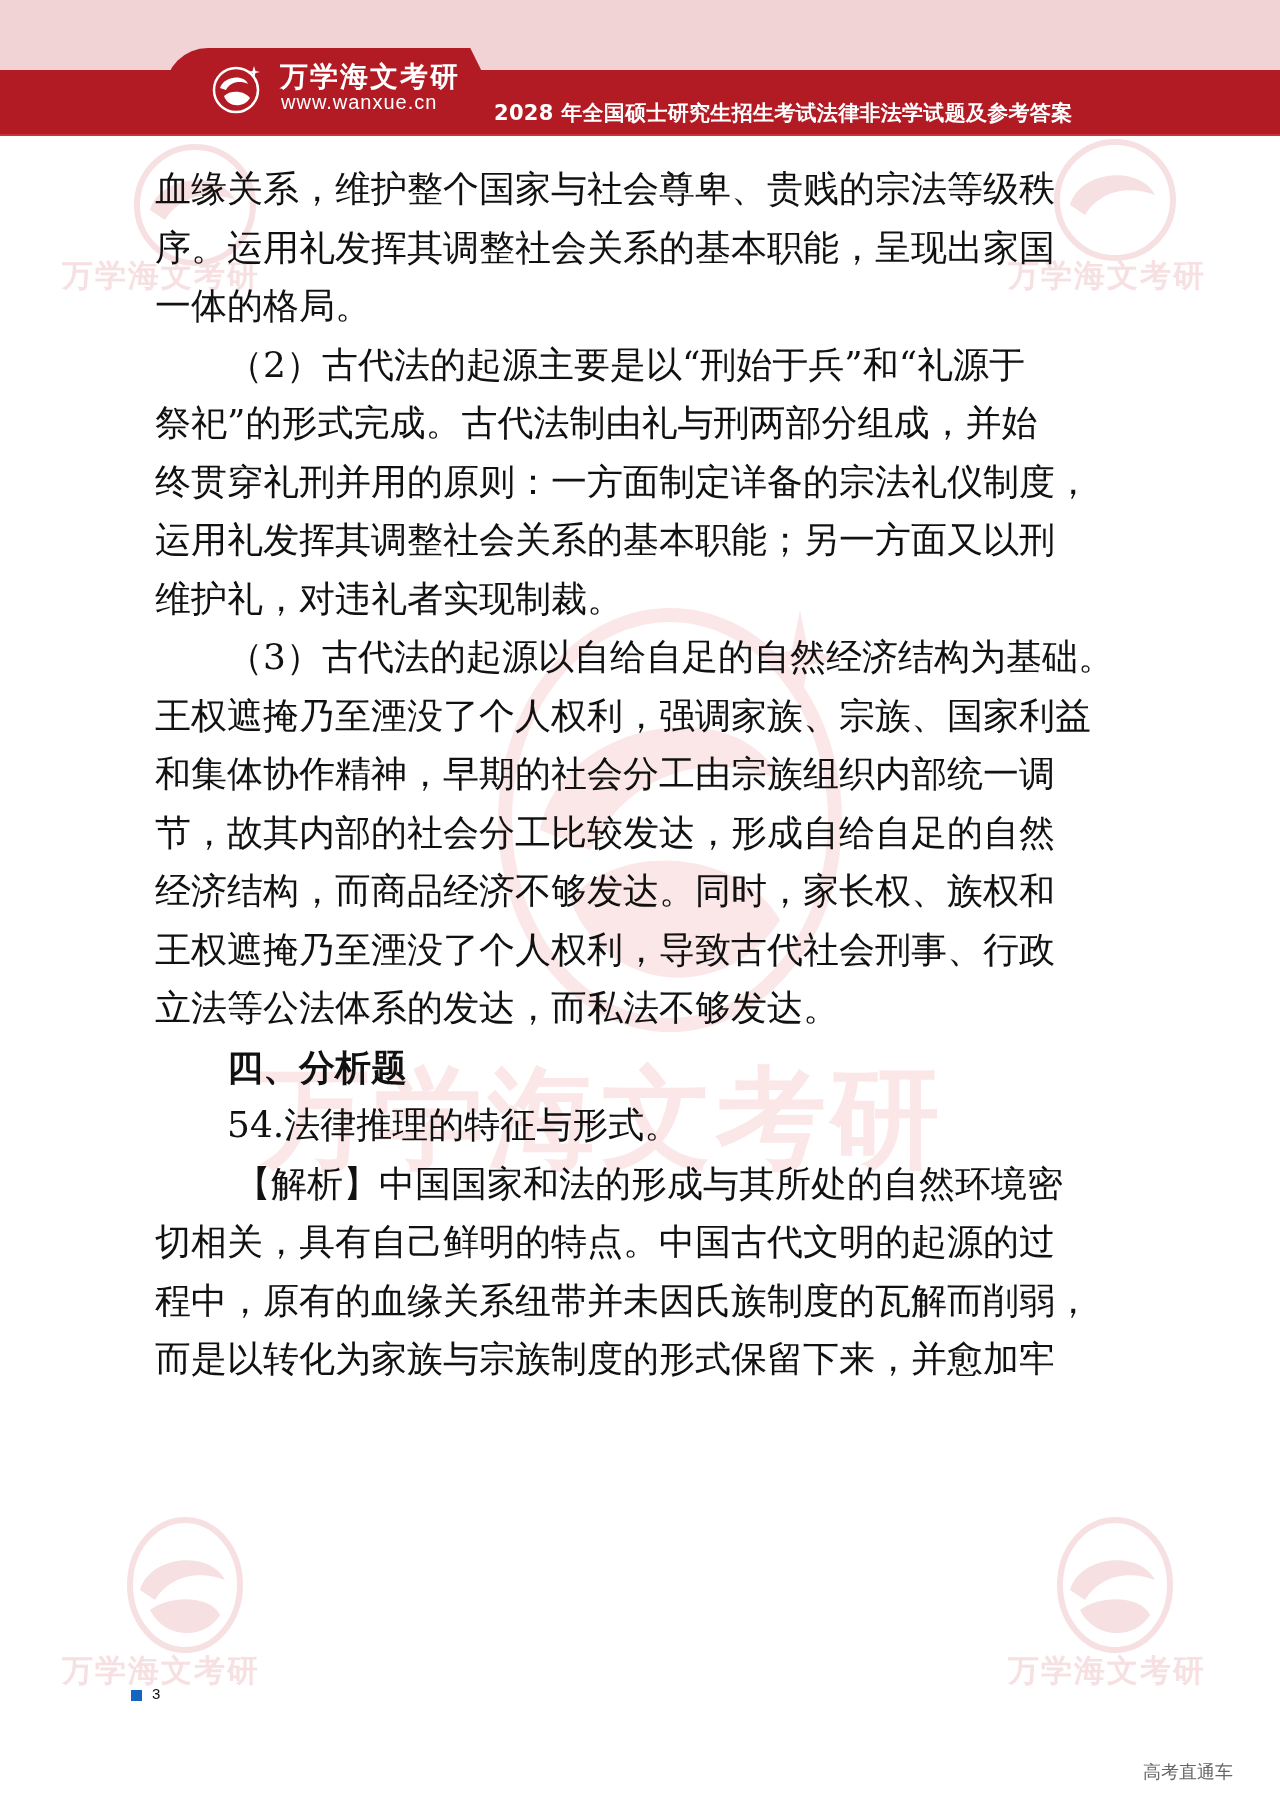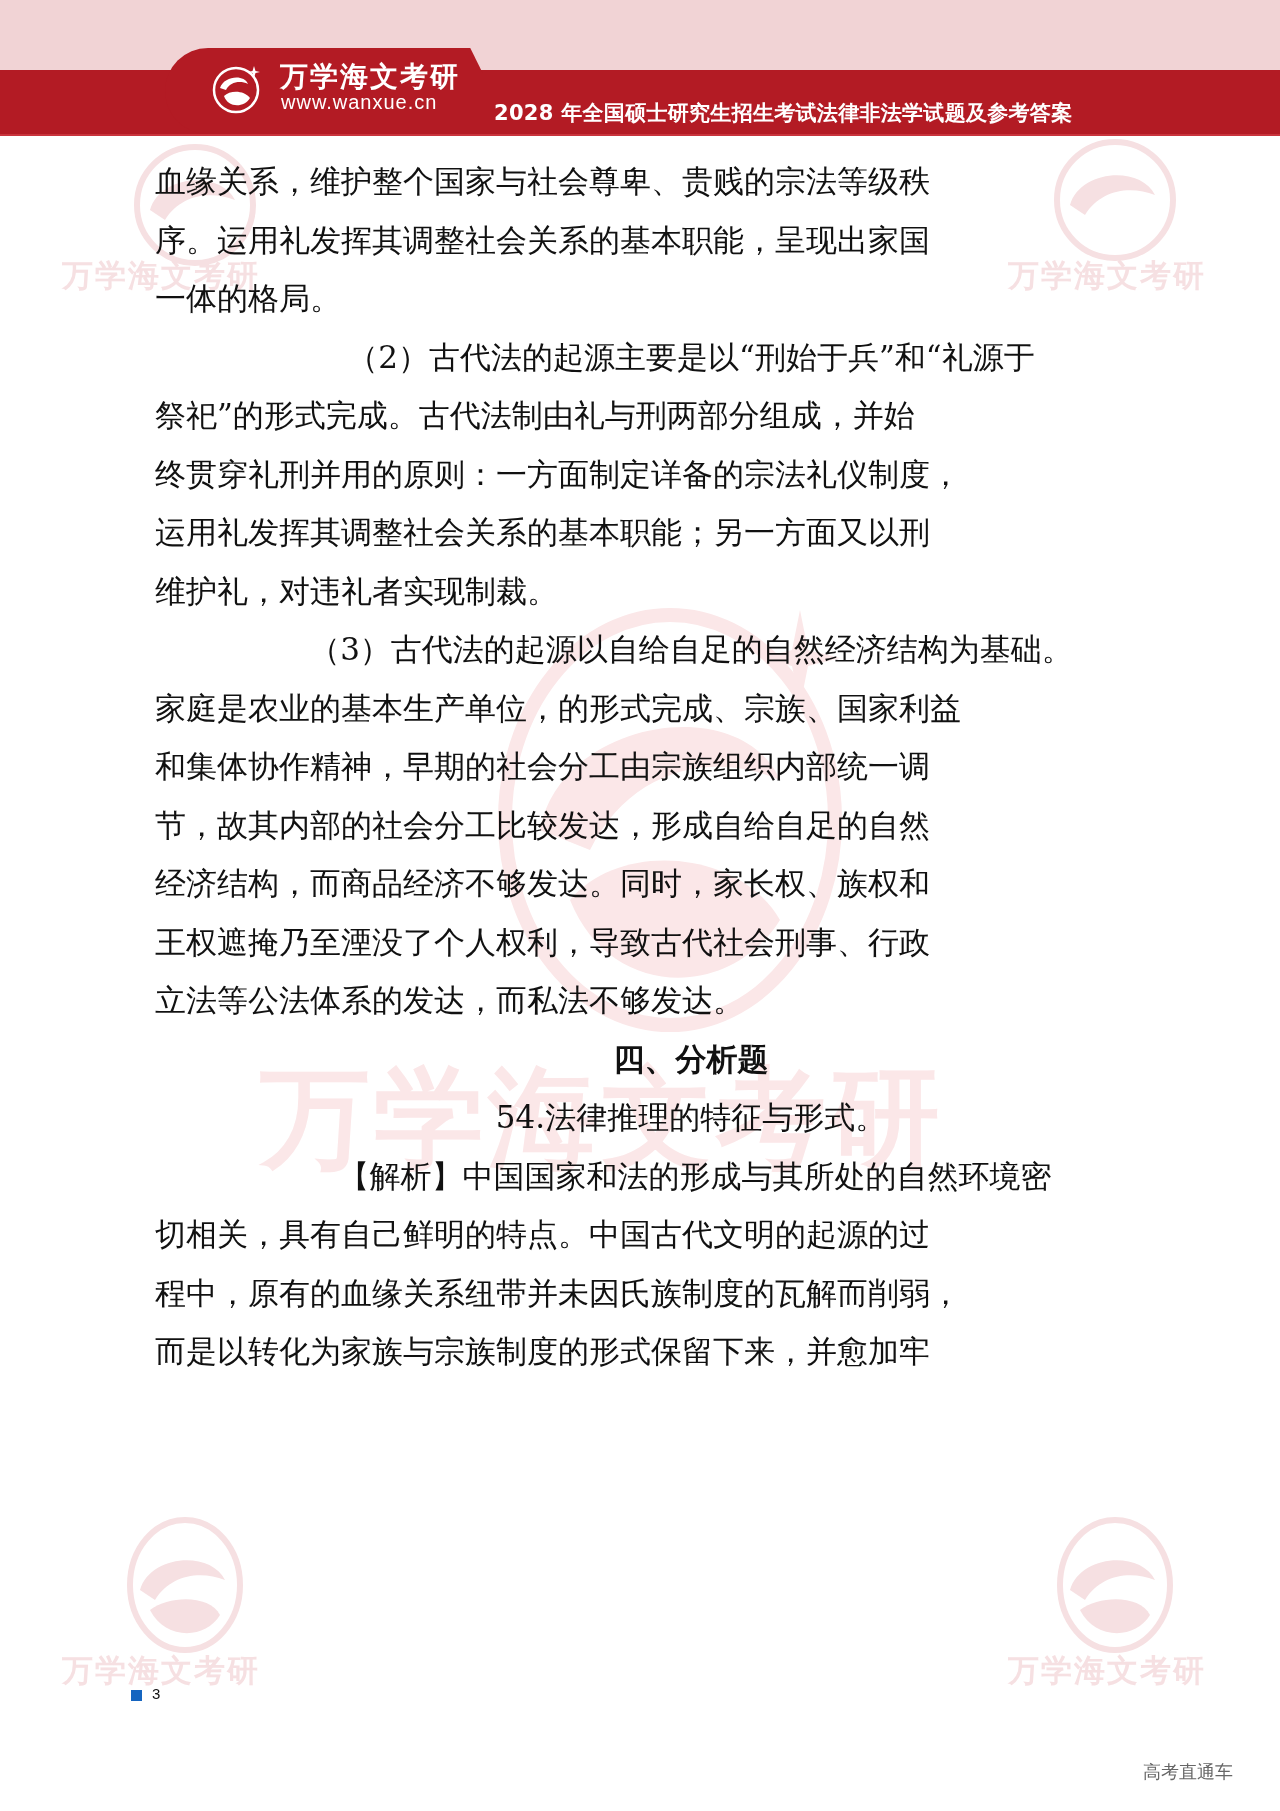--- a/index.html
+++ b/index.html
@@ -55,25 +55,25 @@
     .wm { position: absolute; pointer-events: none; }
     .wm-text {
       position: absolute;
       font-family: "DejaVu Sans", "Liberation Sans", sans-serif;
       font-weight: bold; color: #f6e0e2; white-space: nowrap;
     }
     .wm-small { font-size: 31px; letter-spacing: 2px; }
     .wm-big { font-size: 110px; color: #fbe7e8; letter-spacing: 4px; }
     
     .content {
-      position: absolute; left: 155px; top: 152px; width: 1000px;
-      font-size: 31px; line-height: 58.5px;
+      position: absolute; left: 155px; top: 160px; width: 1000px;
+      font-size: 36px; line-height: 58.5px;
     }
     .line { white-space: nowrap; height: 58.5px; position: relative; }
-    .indent { padding-left: 80px; text-align: center; }
+    .indent { padding-left: 80px; }
     .heading { font-weight: bold; }
     
     .page-marker {
       position: absolute; left: 131px; top: 1690px; width: 11px; height: 11px;
       background: #1565c0;
     }
     .page-number {
       position: absolute; left: 152px; top: 1685px;
       font-family: "Liberation Sans", "DejaVu Sans", sans-serif;
       font-size: 15px; color: #111111;
@@ -139,21 +139,21 @@
 <div class="content">
   <div class="line">血缘关系，维护整个国家与社会尊卑、贵贱的宗法等级秩</div>
   <div class="line">序。运用礼发挥其调整社会关系的基本职能，呈现出家国</div>
   <div class="line">一体的格局。</div>
   <div class="line indent" style="padding-left:72px;">（2）古代法的起源主要是以“刑始于兵”和“礼源于</div>
   <div class="line">祭祀”的形式完成。古代法制由礼与刑两部分组成，并始</div>
   <div class="line">终贯穿礼刑并用的原则：一方面制定详备的宗法礼仪制度，</div>
   <div class="line">运用礼发挥其调整社会关系的基本职能；另一方面又以刑</div>
   <div class="line">维护礼，对违礼者实现制裁。</div>
   <div class="line indent" style="padding-left:72px;">（3）古代法的起源以自给自足的自然经济结构为基础。</div>
-  <div class="line">家庭是农业的基本生产单位，的形式完成、宗族、国家利益</div>
+  <div class="line">王权遮掩乃至湮没了个人权利，强调家族、宗族、国家利益</div>
   <div class="line">和集体协作精神，早期的社会分工由宗族组织内部统一调</div>
   <div class="line">节，故其内部的社会分工比较发达，形成自给自足的自然</div>
   <div class="line">经济结构，而商品经济不够发达。同时，家长权、族权和</div>
   <div class="line">王权遮掩乃至湮没了个人权利，导致古代社会刑事、行政</div>
   <div class="line">立法等公法体系的发达，而私法不够发达。</div>
   <div class="line indent heading" style="padding-left:72px;">四、分析题</div>
   <div class="line indent" style="padding-left:72px;">54.法律推理的特征与形式。</div>
   <div class="line indent" style="padding-left:80px;">【解析】中国国家和法的形成与其所处的自然环境密</div>
   <div class="line">切相关，具有自己鲜明的特点。中国古代文明的起源的过</div>
   <div class="line">程中，原有的血缘关系纽带并未因氏族制度的瓦解而削弱，</div>

